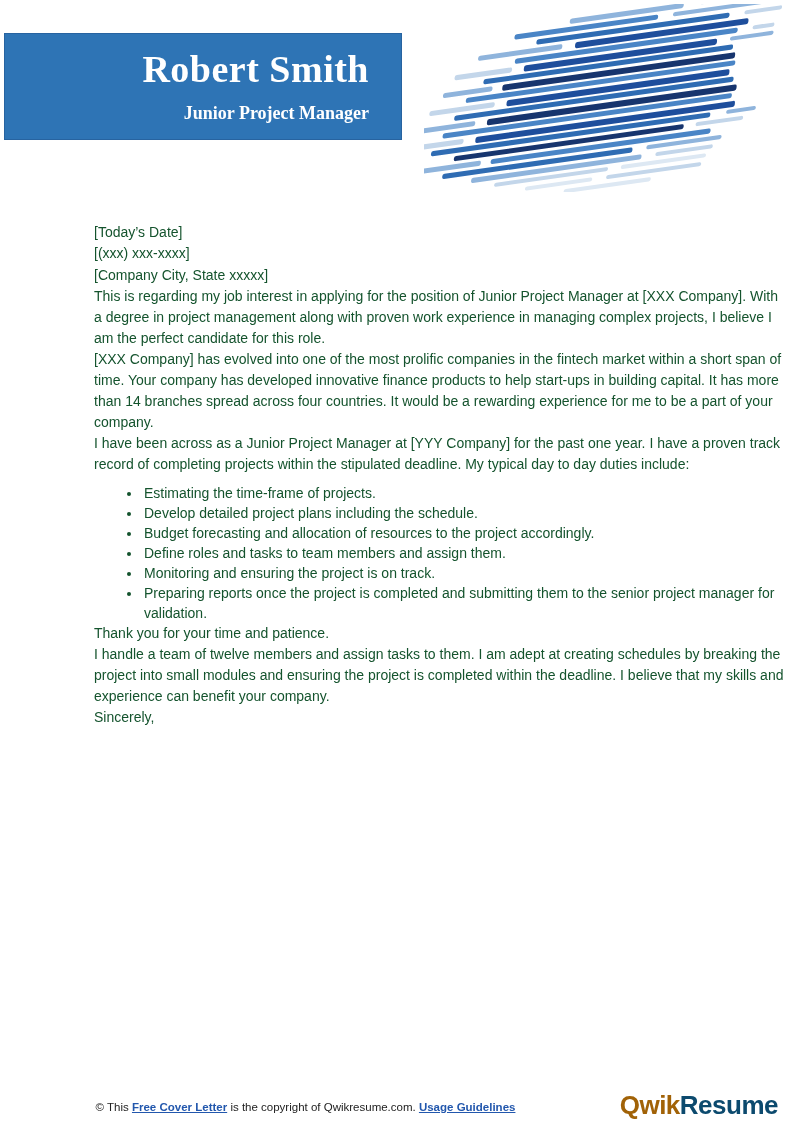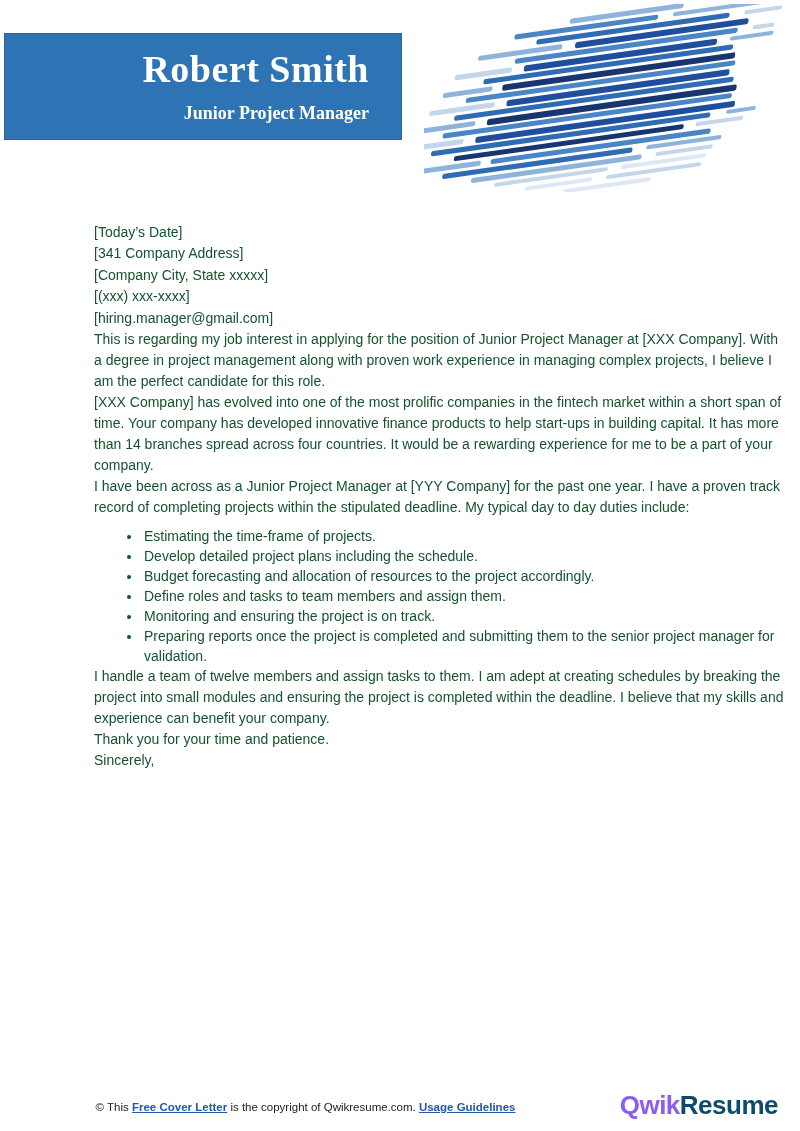--- a/index.html
+++ b/index.html
@@ -43,21 +43,21 @@
   .footer-text {
     position:absolute; left:0; top:13px; width:611px; text-align:center;
     font-size:11.5px; color:#222;
   }
   .footer-text a { color:#2257ad; font-weight:bold; text-decoration:underline; cursor:pointer; }
   .footer-logo {
     position:absolute; right:22px; top:2px;
     font-size:26px; font-weight:bold; letter-spacing:-0.5px;
     font-family:"Liberation Sans", sans-serif; cursor:pointer;
   }
-  .logo-qwik   { color:#8b5cf6; }
+  .logo-qwik   { color:#a16207; }
   .logo-resume { color:#0c4a6e; }
 </style>
 </head>
 <body>
 
 <div class="page">
 
   <div class="header-box">
     <div class="header-name">Robert Smith</div>
     <div class="header-title">Junior Project Manager</div>
@@ -105,42 +105,40 @@
       <rect x="132" y="170" width="68" height="4" rx="2" fill="#dde8f3"></rect>
       <rect x="214" y="170" width="96" height="4" rx="2" fill="#c3d6ea"></rect>
       <rect x="172" y="178" width="88" height="4" rx="2" fill="#dde8f3"></rect>
     </g>
   </svg>
 
   <div class="body-content">
     <p class="date-line">[Today’s Date]</p>
 
     <div class="address">
-      <p>[341 Company Address]</p>
+      <p>[(xxx) xxx-xxxx]</p>
       <p>[Company City, State xxxxx]</p>
-      <p>[(xxx) xxx-xxxx]</p>
-      <p>[hiring.manager@gmail.com]</p>
     </div>
 
 
     <p class="para">This is regarding my job interest in applying for the position of Junior Project Manager at [XXX Company]. With a degree in project management along with proven work experience in managing complex projects, I believe I am the perfect candidate for this role.</p>
     <p class="para">[XXX Company] has evolved into one of the most prolific companies in the fintech market within a short span of time. Your company has developed innovative finance products to help start-ups in building capital. It has more than 14 branches spread across four countries. It would be a rewarding experience for me to be a part of your company.</p>
     <p class="para">I have been across as a Junior Project Manager at [YYY Company] for the past one year. I have a proven track record of completing projects within the stipulated deadline. My typical day to day duties include:</p>
 
     <ul class="duties">
       <li>Estimating the time-frame of projects.</li>
       <li>Develop detailed project plans including the schedule.</li>
       <li>Budget forecasting and allocation of resources to the project accordingly.</li>
       <li>Define roles and tasks to team members and assign them.</li>
       <li>Monitoring and ensuring the project is on track.</li>
       <li>Preparing reports once the project is completed and submitting them to the senior project manager for validation.</li>
     </ul>
 
+    <p class="para thanks">Thank you for your time and patience.</p>
     <p class="para close-para">I handle a team of twelve members and assign tasks to them. I am adept at creating schedules by breaking the project into small modules and ensuring the project is completed within the deadline. I believe that my skills and experience can benefit your company.</p>
-    <p class="para thanks">Thank you for your time and patience.</p>
 
     <p class="signoff">Sincerely,</p>
   </div>
 
   <div class="footer">
     <div class="footer-text">
       <span>© This </span><a>Free Cover Letter</a><span> is the copyright of Qwikresume.com. </span><a>Usage Guidelines</a>
     </div>
     <div class="footer-logo">
       <span class="logo-qwik">Qwik</span><span class="logo-resume">Resume</span>

